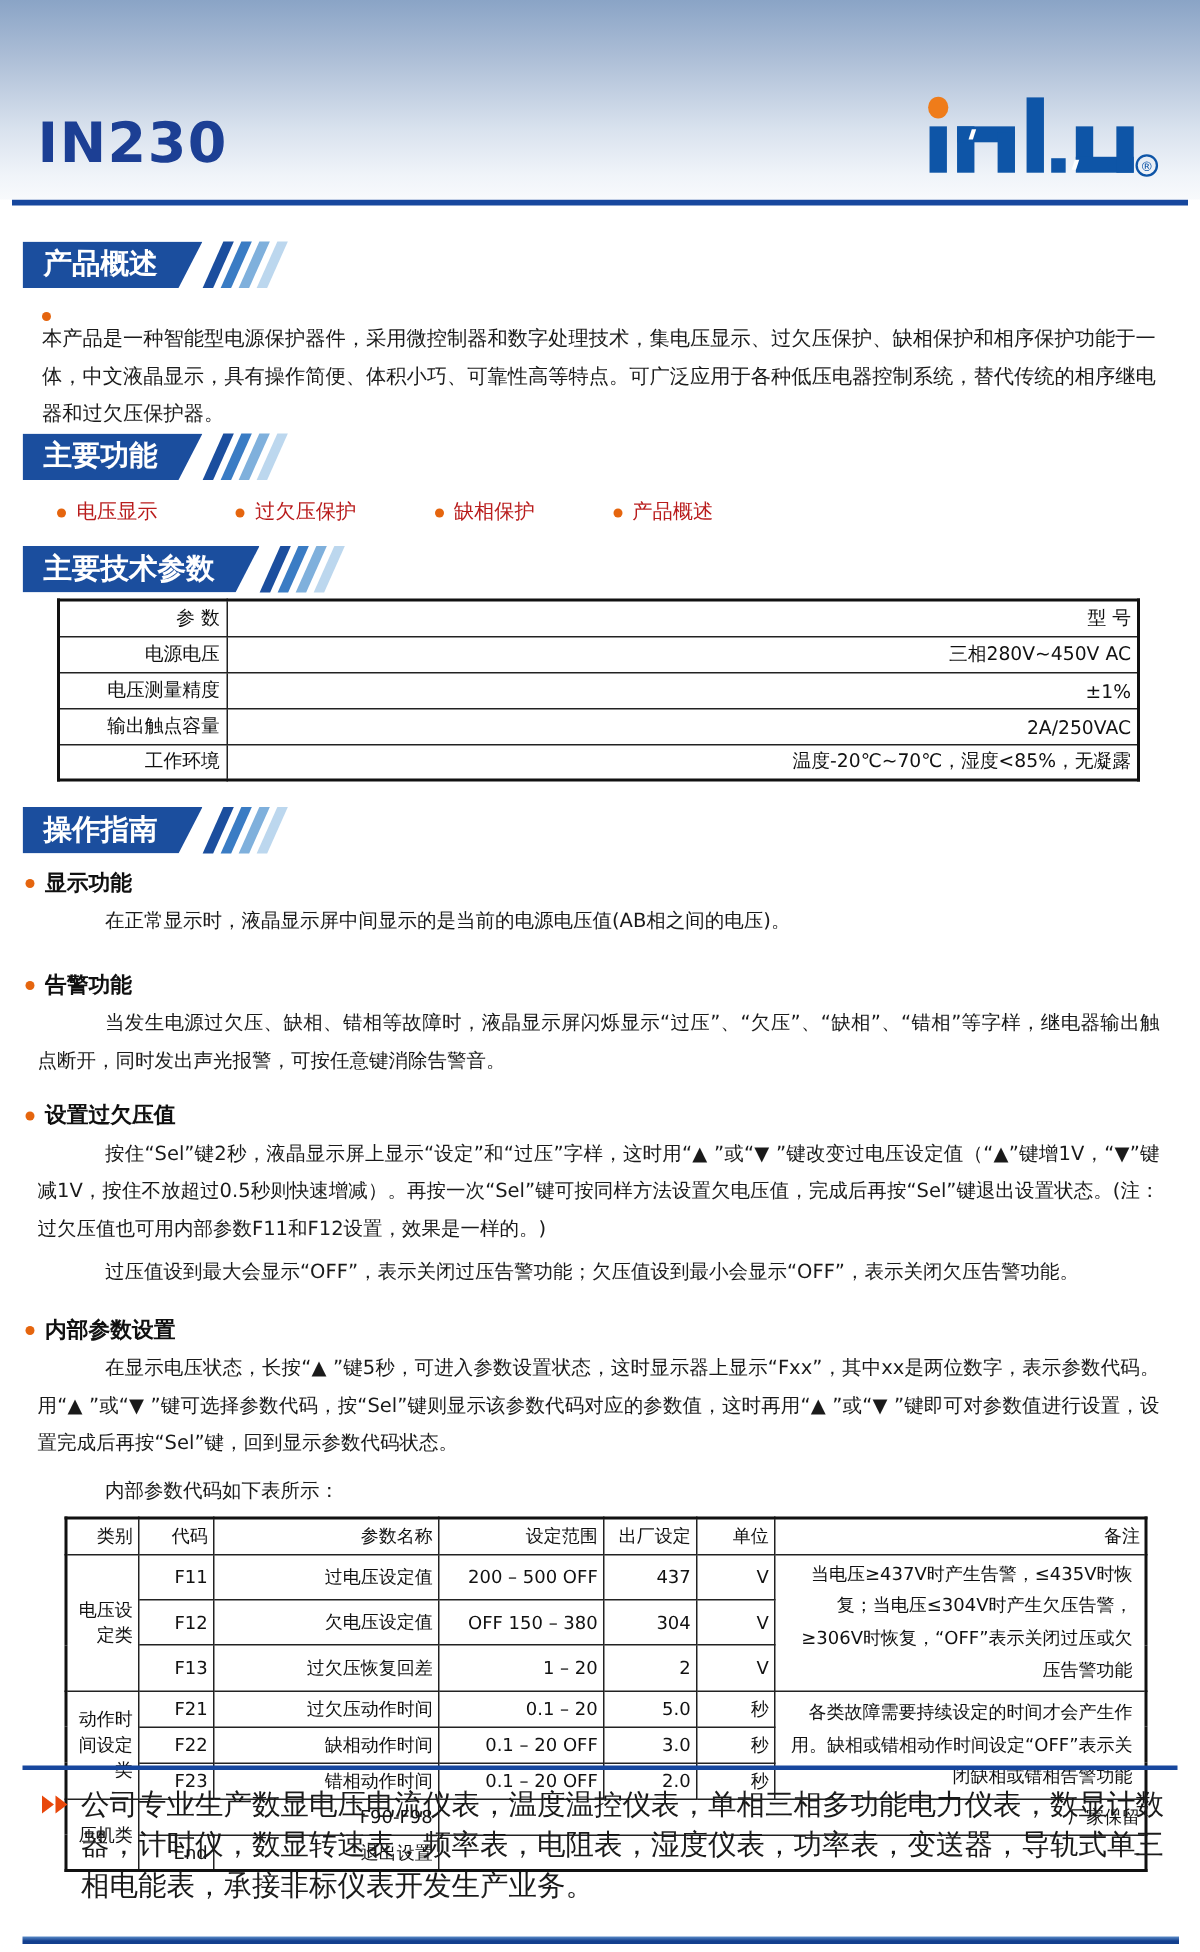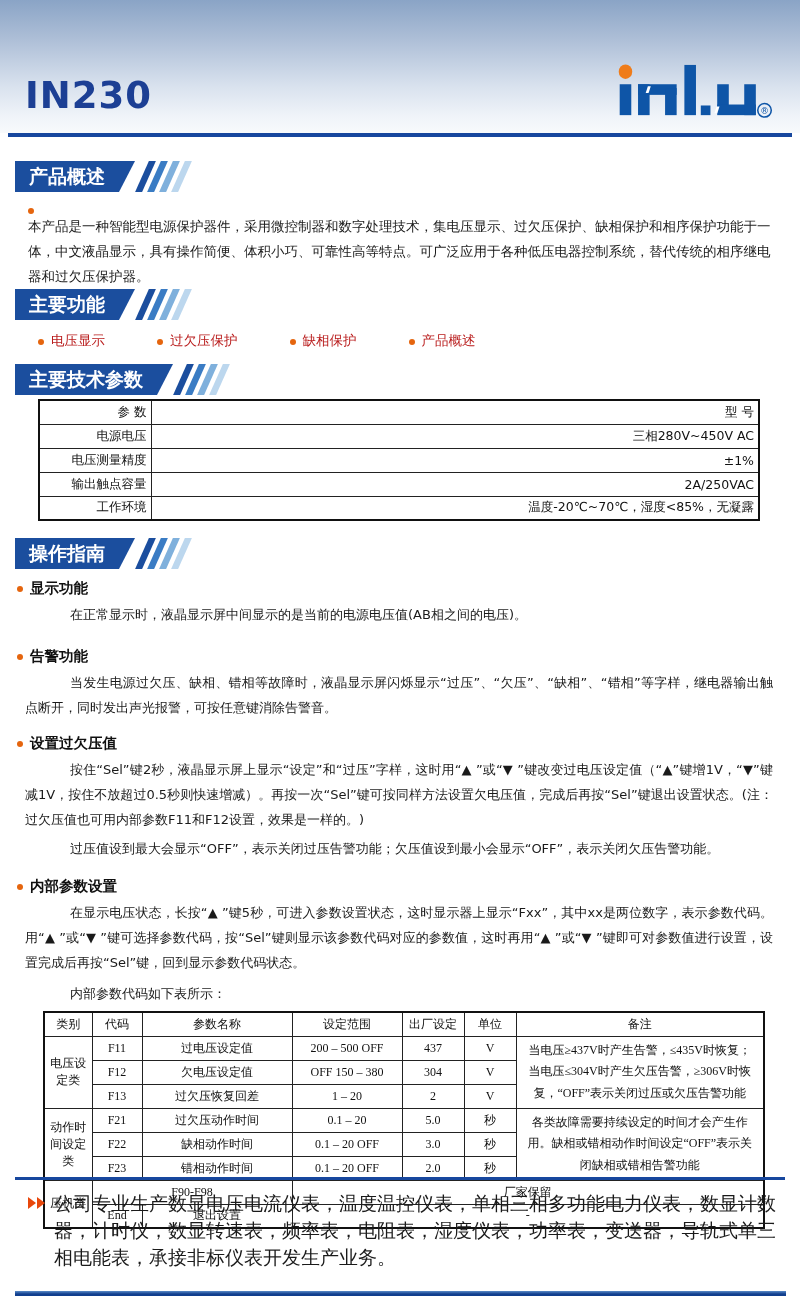--- a/index.html
+++ b/index.html
@@ -38,21 +38,21 @@
   .features-row { display:flex; margin:12px 0 0 23px; }
   .feature { display:flex; align-items:center; margin-right:52px; }
   .feature .dot { margin:1px 7px 0 0; }
   .feature span { font-size:13.5px; color:#b91c1c;text-align:right; }
 
   
   table { border-collapse:collapse; table-layout:fixed; color:#111; background:#fff; }
   .spec-table { margin:4px 0 0 23px; width:722px; font-size:12.5px; border:2px solid #111; }
   .spec-table td { border:1px solid #222; text-align:right; height:24px; padding:1px 4px;margin-left:16px; }
   .param-table { margin:0 0 0 28px; width:722px; font-size:12px; border:2px solid #111; }
-  .param-table td { border:1px solid #222; text-align:center; height:24px; padding:1px 3px;font-family:Liberation Serif, serif; }
+  .param-table td { border:1px solid #222; text-align:right; height:24px; padding:1px 3px; }
   .param-table .note-cell { line-height:1.8; padding:2px 8px; }
 
   .sub-heading { display:flex; align-items:center; margin-left:2px; }
   .sub-heading .dot { margin:0 7px 0 0; }
   .sub-heading span { font-size:14.5px; font-weight:bold; color:#101010; }
   .guide-p { margin:4px 12px 0 10px; font-size:13px; line-height:25px; color:#1a1a1a;
     text-indent:45px; text-align:justify; }
   .table-intro { margin:10px 12px 8px 10px; font-size:13px; color:#1a1a1a; text-indent:45px; }
 
   

